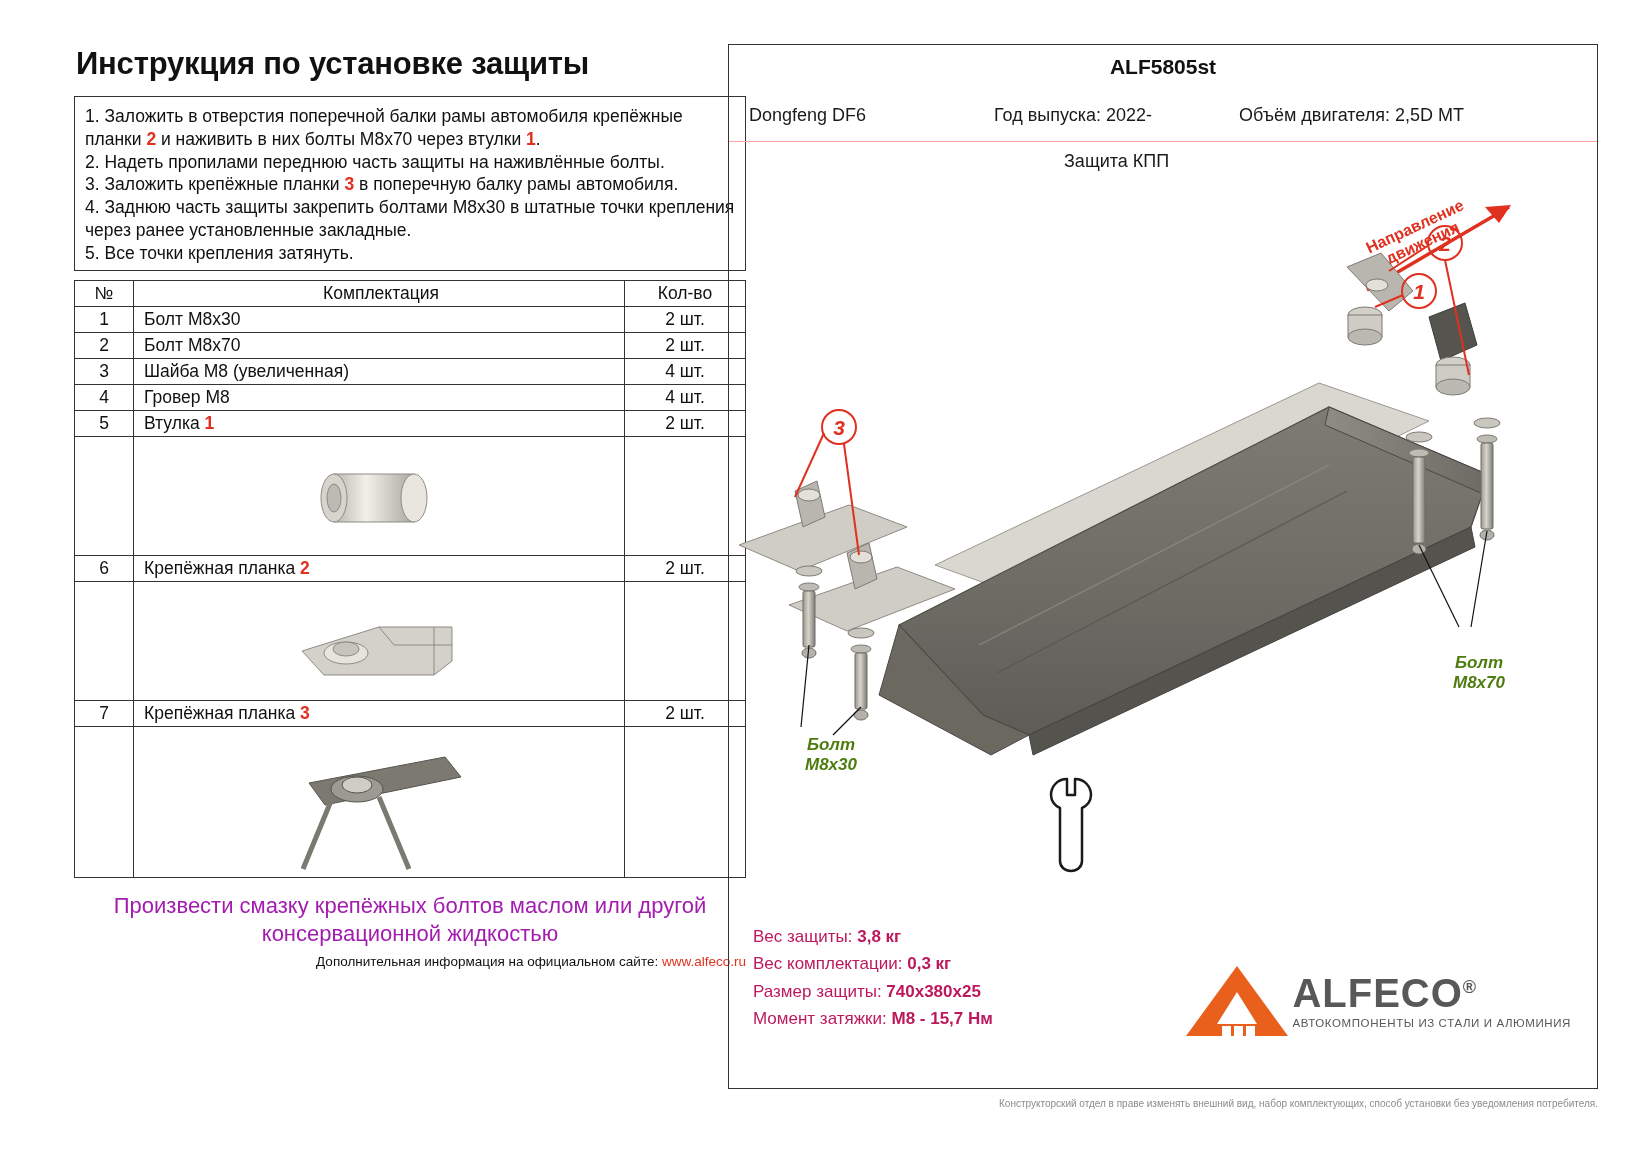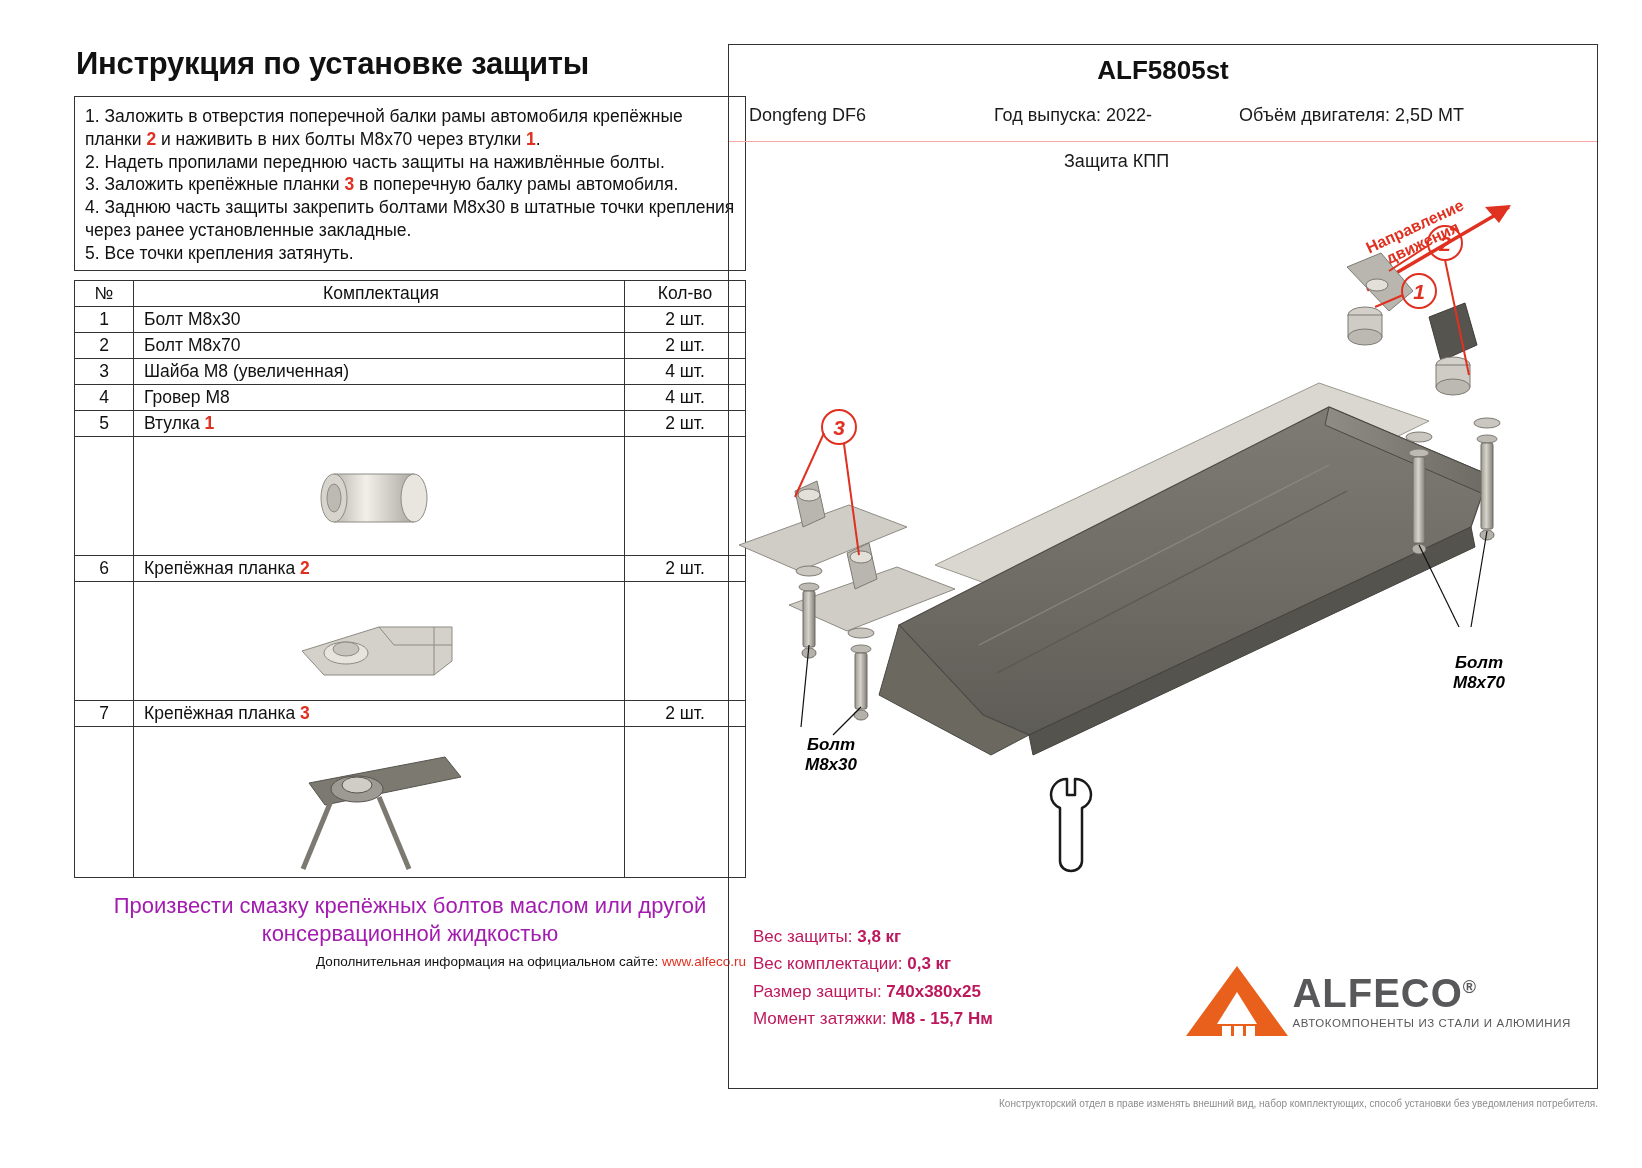--- a/index.html
+++ b/index.html
@@ -106,21 +106,21 @@
     width: 870px;
     height: 1045px;
     border: 1px solid #333;
     box-sizing: border-box;
   }
   .rt-code {
     position: absolute;
     top: 10px;
     left: 0; right: 0;
     text-align: center;
-    font-size: 26px;
+    font-size: 21px;
     font-weight: bold;
     color: #111;
   }
   .rt-row {
     position: absolute;
     top: 56px;
     left: 0; right: 0;
     height: 40px;
     border-bottom: 1px solid #fca5a5;
   }
@@ -158,21 +158,21 @@
     width: 868px;
     height: 760px;
   }
   .lbl-bolt {
     position: absolute;
     font-size: 17px;
     font-weight: bold;
     font-style: italic;
     text-align: center;
     line-height: 1.15;
-    color: #000000;
+    color: #4d7c0f;
   }
   .lbl-m8x30 { left: 42px; top: 690px; width: 120px; }
   .lbl-m8x70 { left: 690px; top: 608px; width: 120px; }
   .spec {
     position: absolute;
     left: 24px;
     bottom: 56px;
     font-size: 17px;
     line-height: 1.60;
     color: #be185d;

